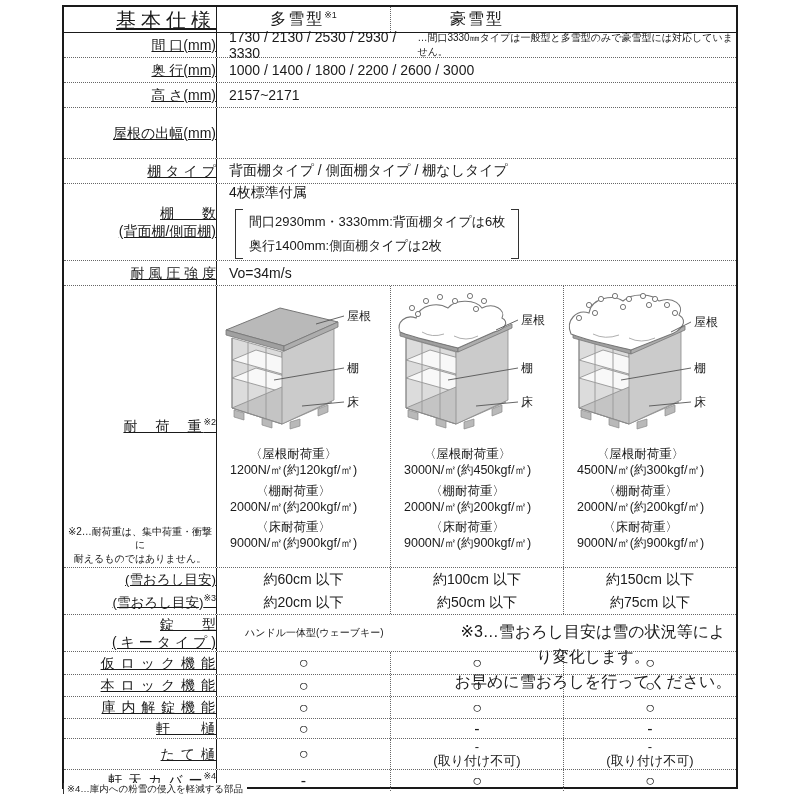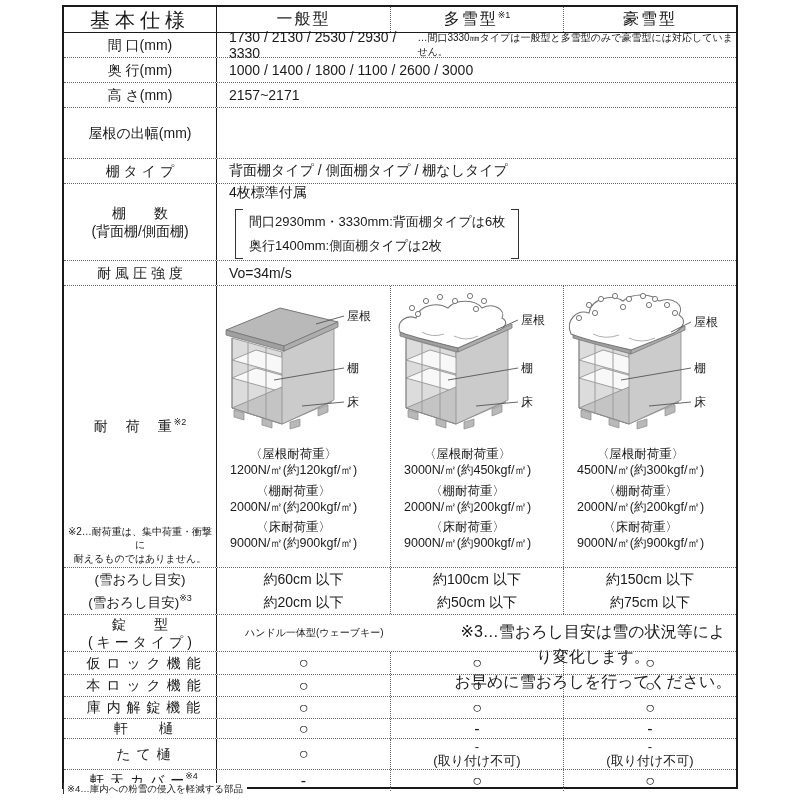--- a/index.html
+++ b/index.html
@@ -2,21 +2,21 @@
 <html><head>
 <meta charset="utf-8">
 <style>
   html,body{margin:0;padding:0;background:#fff;}
   body{width:800px;height:800px;font-family:"Liberation Sans","DejaVu Sans",sans-serif;color:#1a1a1a;}
   .page{position:relative;width:800px;height:800px;background:#fff;overflow:hidden;}
   .spec-table{position:absolute;left:62px;top:5px;width:676px;height:784px;border:2px solid #1a1a1a;box-sizing:border-box;display:flex;flex-direction:column;background:#fff;}
   .row{display:flex;flex-shrink:0;border-bottom:1px dotted #666;box-sizing:border-box;}
   .row.solid-b{border-bottom:1px solid #1a1a1a;}
   .row:last-child{border-bottom:none;}
-  .lbl{width:153px;flex-shrink:0;border-right:1.5px solid #1a1a1a;box-sizing:border-box;display:flex;flex-direction:column;align-items:center;justify-content:center;text-align:center;font-size:14px;line-height:1.3;}
+  .lbl{width:153px;flex-shrink:0;border-right:1.5px solid #1a1a1a;box-sizing:border-box;display:flex;flex-direction:column;align-items:flex-end;justify-content:center;text-align:center;font-size:14px;line-height:1.3;text-decoration:underline;}
   .dataarea{flex:1;display:flex;align-items:center;box-sizing:border-box;font-size:14px;}
   .padl{padding-left:12px;}
   .cols3{display:flex;flex:1;height:100%;}
   .cell{width:33.333%;box-sizing:border-box;display:flex;flex-direction:column;align-items:center;justify-content:center;text-align:center;}
   .cell + .cell{border-left:1px dotted #666;}
   .hdr-title{font-size:20px;letter-spacing:5px;}
   .hdr-col{font-size:16px;letter-spacing:2px;}
   sup{font-size:9px;vertical-align:super;letter-spacing:0;}
   .note10{font-size:10px;margin-left:2px;}
   .lines{display:flex;flex-direction:column;justify-content:center;align-items:flex-start;line-height:17px;}
@@ -104,42 +104,39 @@
 
 <div class="page">
   <div class="spec-table">
 
     <div class="row solid-b" style="height:26px">
       <div class="lbl">
           <span class="hdr-title">基本仕様</span>
         </div>
       <div class="cols3">
         <div class="cell">
-            <span class="hdr-col">一般型</span>
-          </div>
-        <div class="cell">
             <span class="hdr-col"><span>多雪型</span><sup>※1</sup></span>
           </div>
         <div class="cell">
             <span class="hdr-col">豪雪型</span>
           </div>
       </div>
     </div>
 
     <div class="row" style="height:25px">
       <div class="lbl">間 口(mm)</div>
       <div class="dataarea padl">
         <span>1730 / 2130 / 2530 / 2930 / 3330</span>
         <span class="note10">…間口3330㎜タイプは一般型と多雪型のみで豪雪型には対応していません。</span>
       </div>
     </div>
 
     <div class="row" style="height:25px">
       <div class="lbl">奥 行(mm)</div>
-      <div class="dataarea padl">1000 / 1400 / 1800 / 1100 / 2600 / 3000</div>
+      <div class="dataarea padl">1000 / 1400 / 1800 / 2200 / 2600 / 3000</div>
     </div>
 
     <div class="row" style="height:25px">
       <div class="lbl">高 さ(mm)</div>
       <div class="dataarea padl">2157~2171</div>
     </div>
 
     <div class="row" style="height:51px">
       <div class="lbl">屋根の出幅(mm)</div>
     </div>

